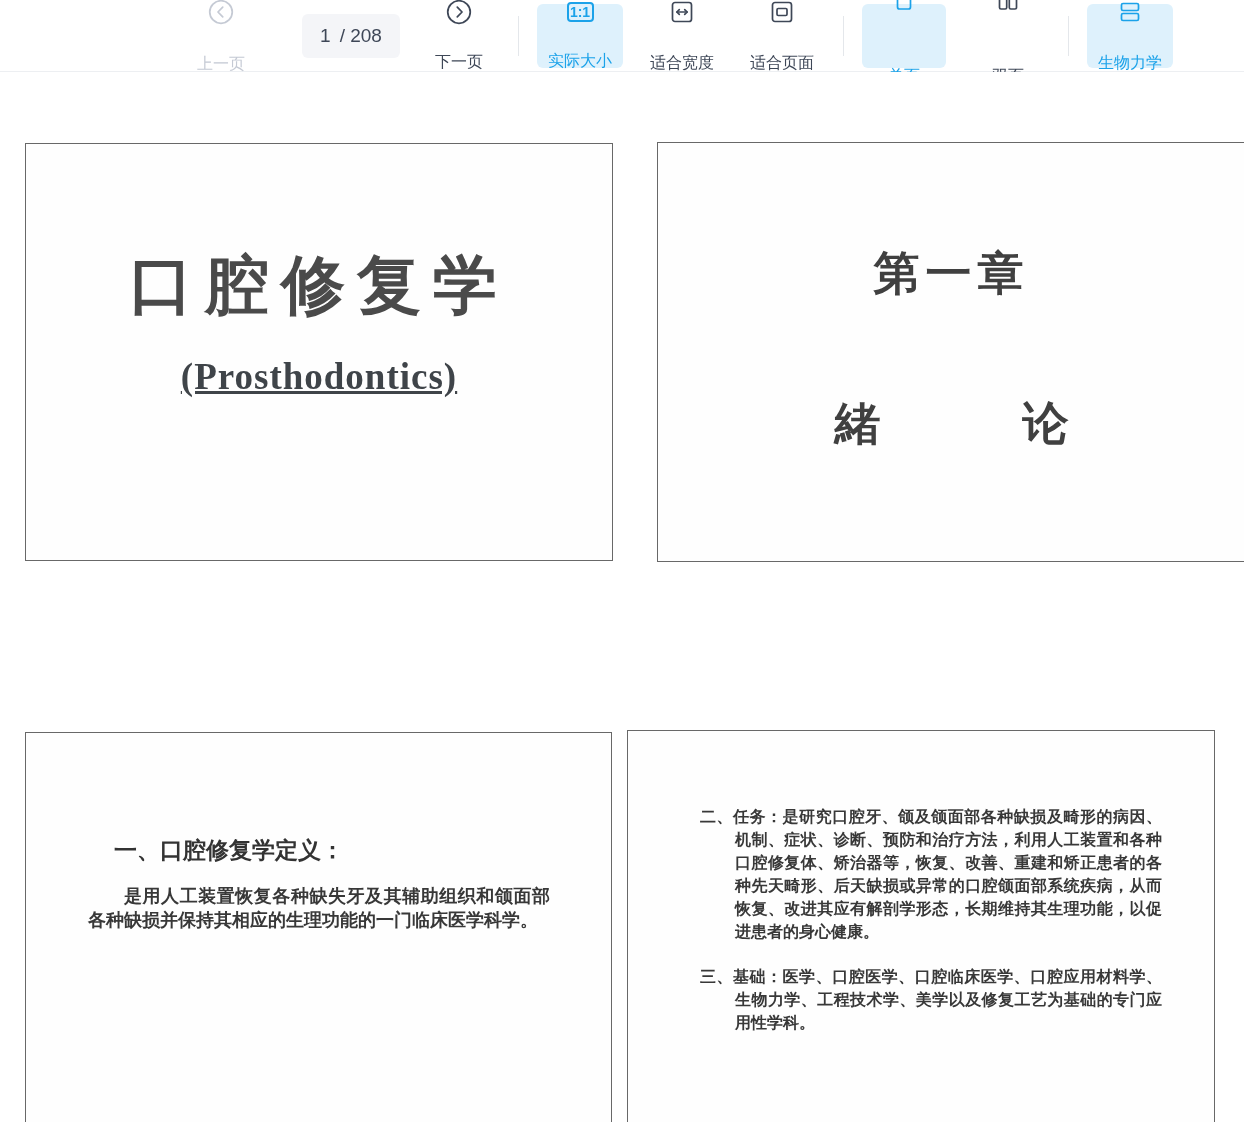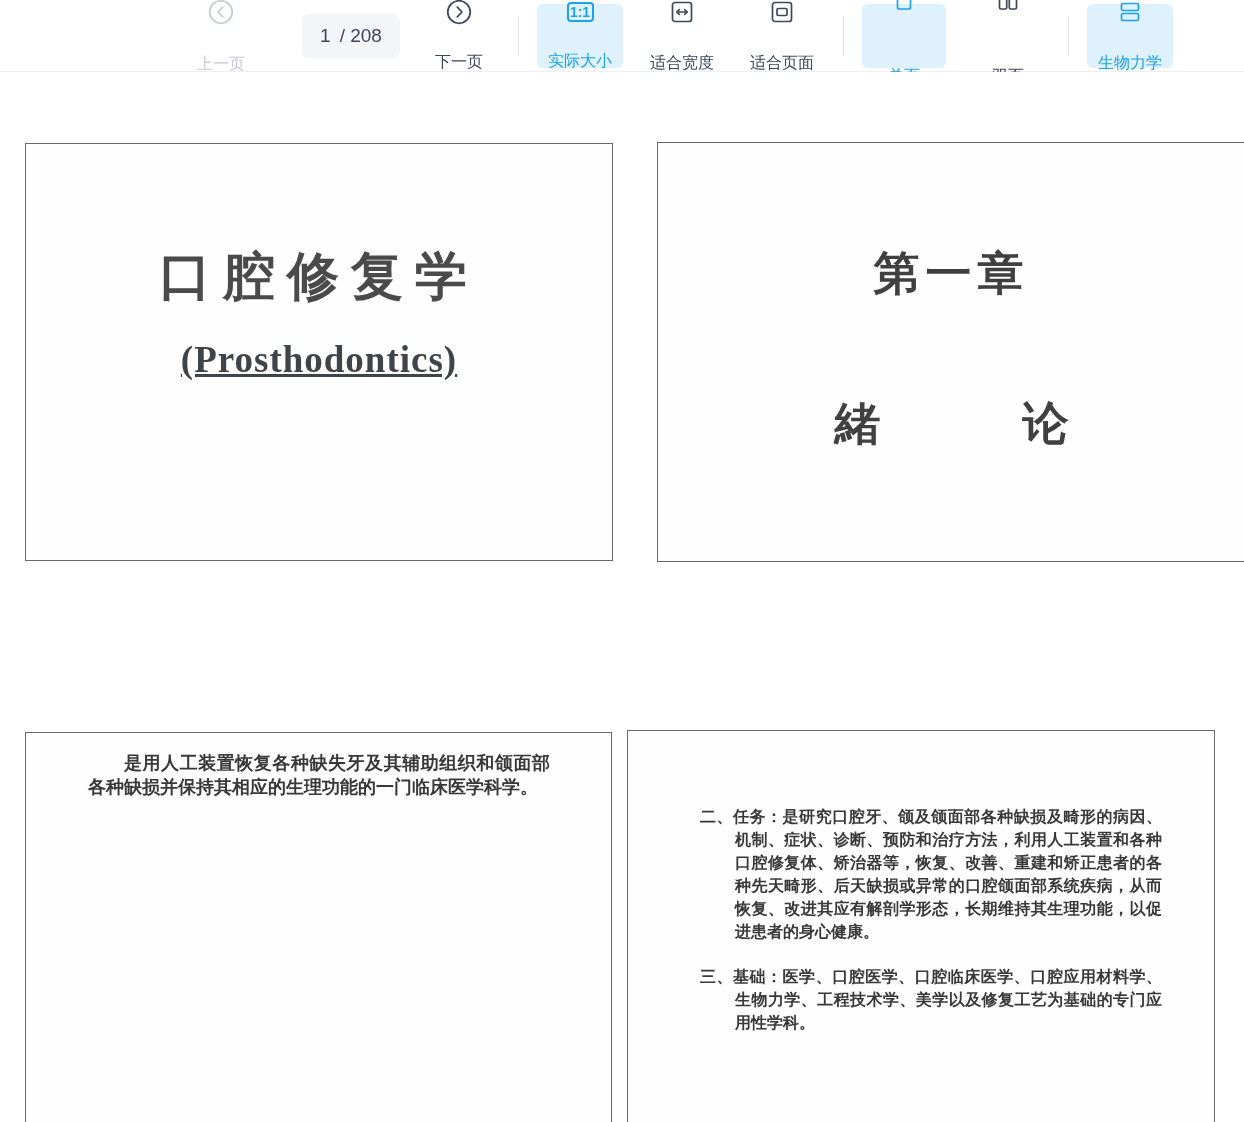--- a/index.html
+++ b/index.html
@@ -29,21 +29,21 @@
     font-size: 14px; font-weight: bold; letter-spacing: 0; }
 
   
   .content { position: relative; width: 1244px; height: 1050px; background: #fff; }
   .slide { position: absolute; background: #fefefe; border: 1px solid #686868; color: #3a3a3a; }
   #slide-1 { left: 25px;  top: 71px;  width: 588px; height: 418px; }
   #slide-2 { left: 657px; top: 70px;  width: 589px; height: 420px; }
   #slide-3 { left: 25px;  top: 660px; width: 587px; height: 419px; }
   #slide-4 { left: 627px; top: 658px; width: 588px; height: 420px; }
 
-  .s1-title { margin-top: 98px; text-align: center; font-size: 52px; font-weight: bold;
+  .s1-title { margin-top: 98px; text-align: center; font-size: 64px; font-weight: bold;
     letter-spacing: 12px; color: #4a4a4a; font-family: "DejaVu Sans", sans-serif; }
   .s1-sub { margin-top: 26px; text-align: center; font-size: 37px; font-weight: bold;
     color: #3f4449; font-family: "Liberation Serif", serif; letter-spacing: 1px; text-decoration: underline; }
 
   .s2-chapter { margin-top: 100px; text-align: center; font-size: 46px; font-weight: bold;
     color: #404040; font-family: "Liberation Serif", serif; letter-spacing: 6px; }
   .s2-intro { margin-top: 88px; display: flex; justify-content: center; gap: 142px;
     font-size: 46px; font-weight: bold; color: #404040; font-family: "Liberation Serif", serif; }
 
   .s3-heading { margin: 102px 0 0 88px; font-size: 23px; font-weight: bold; color: #333; }
@@ -161,20 +161,21 @@
 
   <div class="slide" id="slide-2">
     <div class="s2-chapter">第一章</div>
     <div class="s2-intro">
       <span>緒</span>
       <span>论</span>
     </div>
   </div>
 
   <div class="slide" id="slide-3">
+    <div class="s3-heading">一、口腔修复学定义：</div>
     <div class="s3-para">是用人工装置恢复各种缺失牙及其辅助组织和颌面部各种缺损并保持其相应的生理功能的一门临床医学科学。</div>
   </div>
 
   <div class="slide" id="slide-4">
     <div class="s4-body">
       <div class="s4-item">二、任务：是研究口腔牙、颌及颌面部各种缺损及畸形的病因、机制、症状、诊断、预防和治疗方法，利用人工装置和各种口腔修复体、矫治器等，恢复、改善、重建和矫正患者的各种先天畸形、后天缺损或异常的口腔颌面部系统疾病，从而恢复、改进其应有解剖学形态，长期维持其生理功能，以促进患者的身心健康。</div>
       <div class="s4-item">三、基础：医学、口腔医学、口腔临床医学、口腔应用材料学、生物力学、工程技术学、美学以及修复工艺为基础的专门应用性学科。</div>
     </div>
   </div>
 

